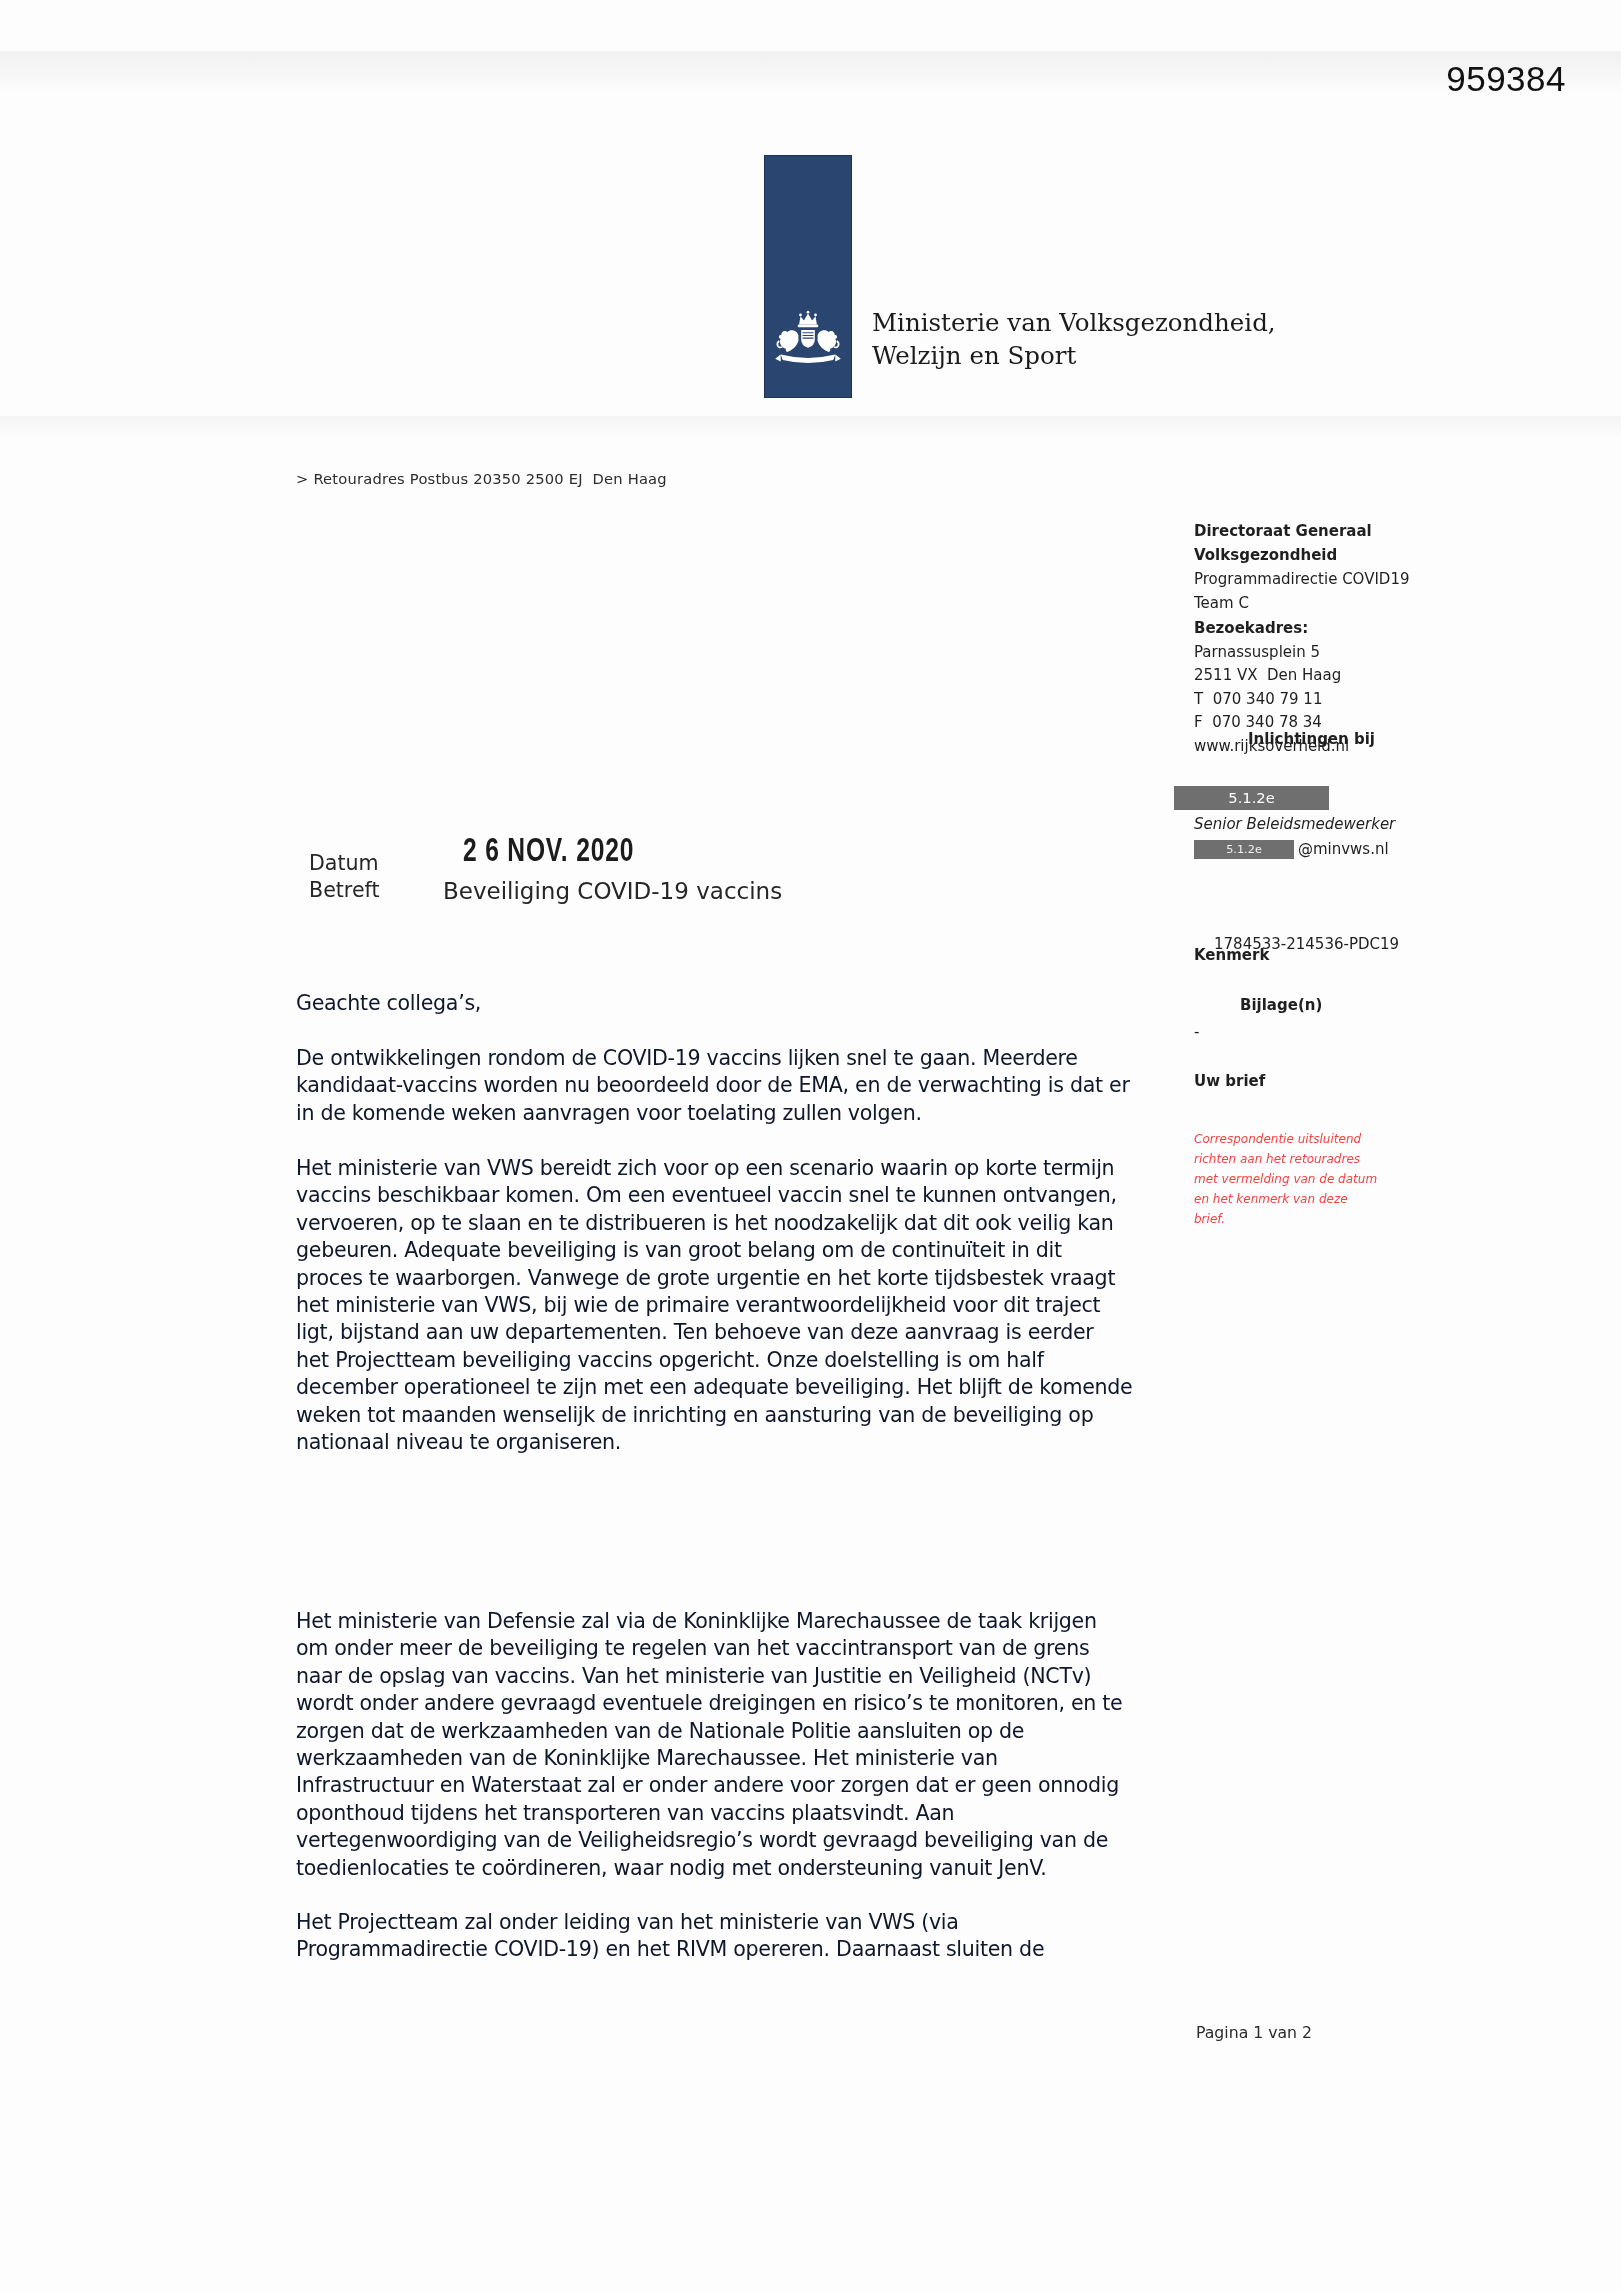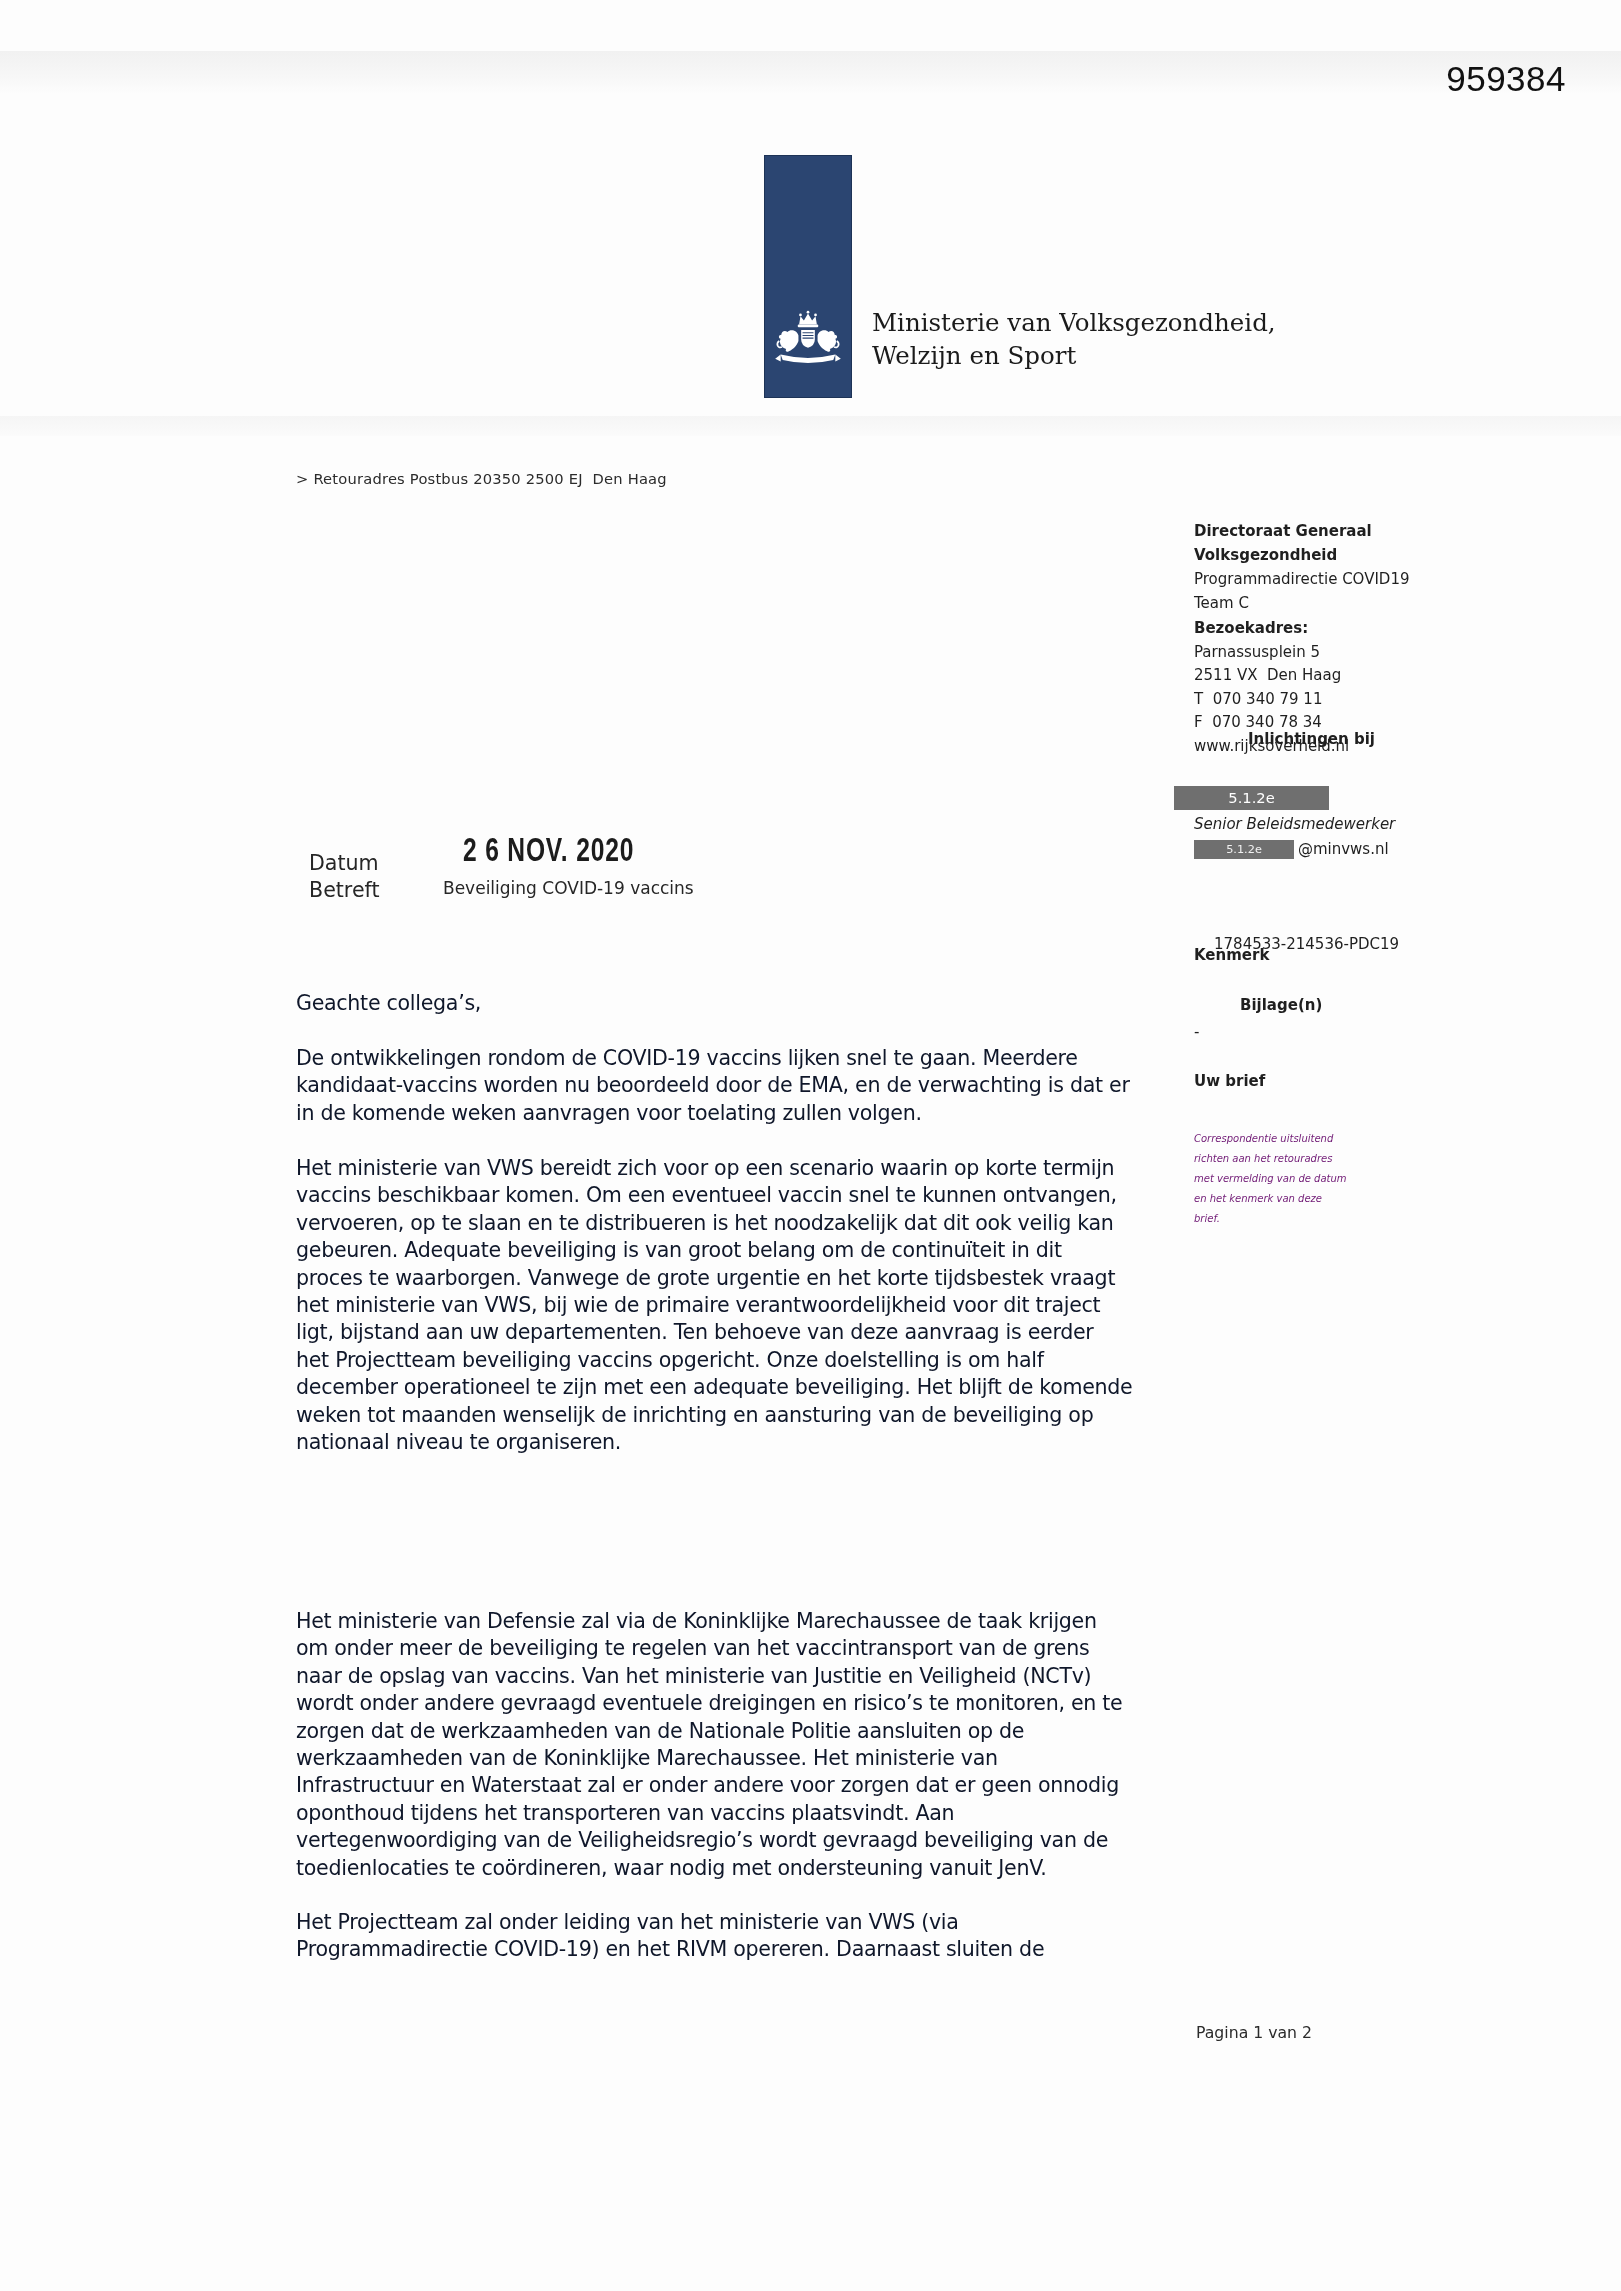--- a/index.html
+++ b/index.html
@@ -58,28 +58,28 @@
     width:100px;height:18.6px;
     display:inline-flex;align-items:center;justify-content:center;
     font-size:11.3px;
   }
   .sb-kenmerk-label{top:946px;}
   .sb-kenmerk-value{top:935px;margin-left:20px;}
   .sb-bijlage-label{top:996px;margin-left:46px;}
   .sb-bijlage-value{top:1023px;}
   .sb-uwbrief-label{top:1062px;margin-top:10px;}
   .sb-note{
-    top:1129px;font-size:10px;line-height:20px;font-style:italic;
-    white-space:pre;color:#701a75;
+    top:1129px;font-size:12px;line-height:20px;font-style:italic;
+    white-space:pre;color:#ef4444;
   }
   
   .meta-label{position:absolute;left:309px;font-size:20.6px;color:#262626;}
   .meta-datum{top:851px;}
   .meta-betreft{top:878px;}
-  .meta-betreft-value{position:absolute;left:443px;top:878px;font-size:17px;color:#262626;}
+  .meta-betreft-value{position:absolute;left:443px;top:878px;font-size:23px;color:#262626;}
   .stamp{
     position:absolute;left:463px;top:831px;
     font-family:"Liberation Sans",sans-serif;
     font-weight:bold;font-size:30px;color:#1c1c1c;
     letter-spacing:1px;
     transform:scale(0.82,1.12);transform-origin:left top;
     white-space:pre;
   }
   
   .body-text{position:absolute;left:296px;font-size:20.6px;line-height:27.4px;letter-spacing:-0.3px;color:#0f172a;white-space:pre;}

